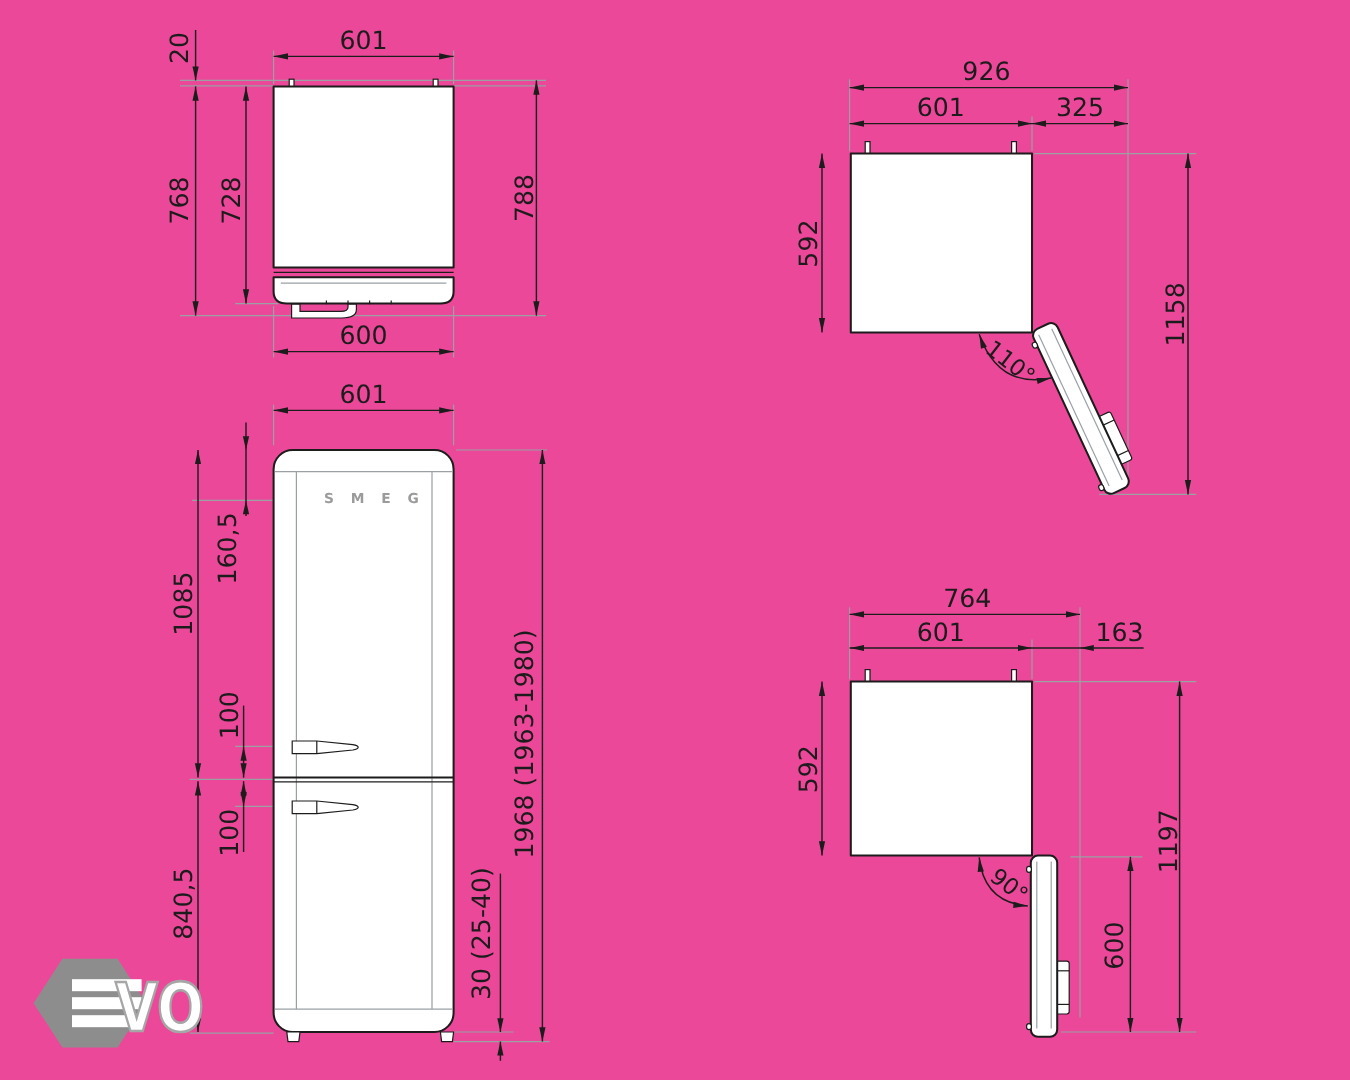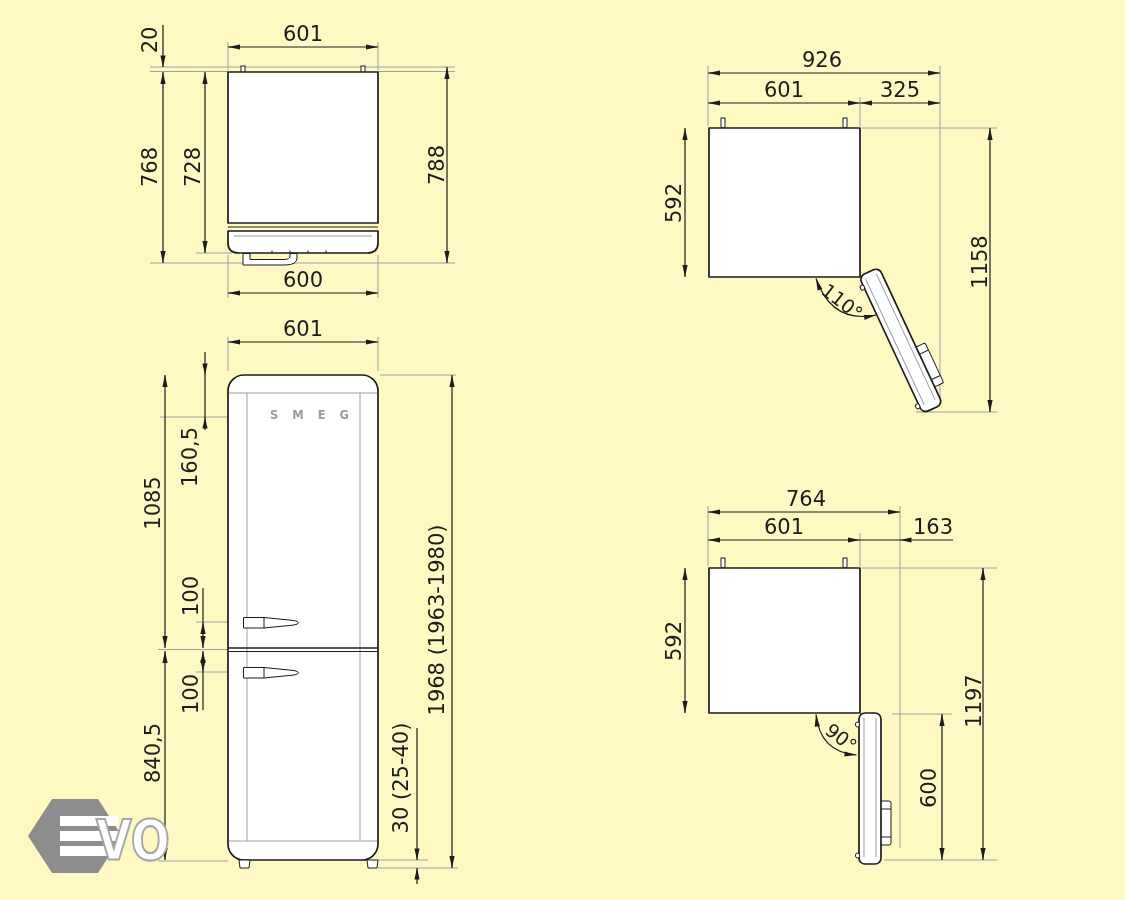--- a/index.html
+++ b/index.html
@@ -1,16 +1,16 @@
 <!DOCTYPE html>
 <html><head>
 <meta charset="utf-8">
 <style>
   html,body{margin:0;padding:0;background:#ffffff;}
-  .page{position:relative;width:1125px;height:900px;background:#fef9c3;overflow:hidden;}
+  .page{position:relative;width:1125px;height:900px;background:#ec4899;overflow:hidden;}
   svg{display:block;}
   text{font-family:"DejaVu Sans","Liberation Sans",sans-serif;fill:#1c1c1c;}
   .lbl{font-size:21px;}
   .deg{font-size:19px;}
   .smeg{font-size:11.5px;font-weight:bold;fill:#9b9b9b;letter-spacing:14px;}
   .vo{font-size:56px;font-weight:bold;fill:#ffffff;stroke:#a6a6a6;stroke-width:2.2px;}
   .obj{stroke:#1c1c1c;stroke-width:1.7;fill:none;stroke-linejoin:round;}
   .objf{stroke:#1c1c1c;stroke-width:1.7;fill:#ffffff;stroke-linejoin:round;}
   .obj-thin{stroke:#1c1c1c;stroke-width:1;fill:none;}
   .obj-thinf{stroke:#1c1c1c;stroke-width:1;fill:#ffffff;}

